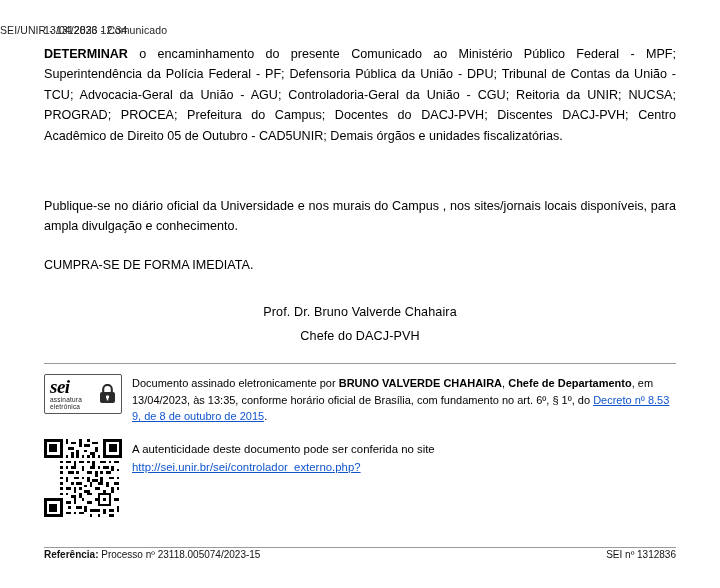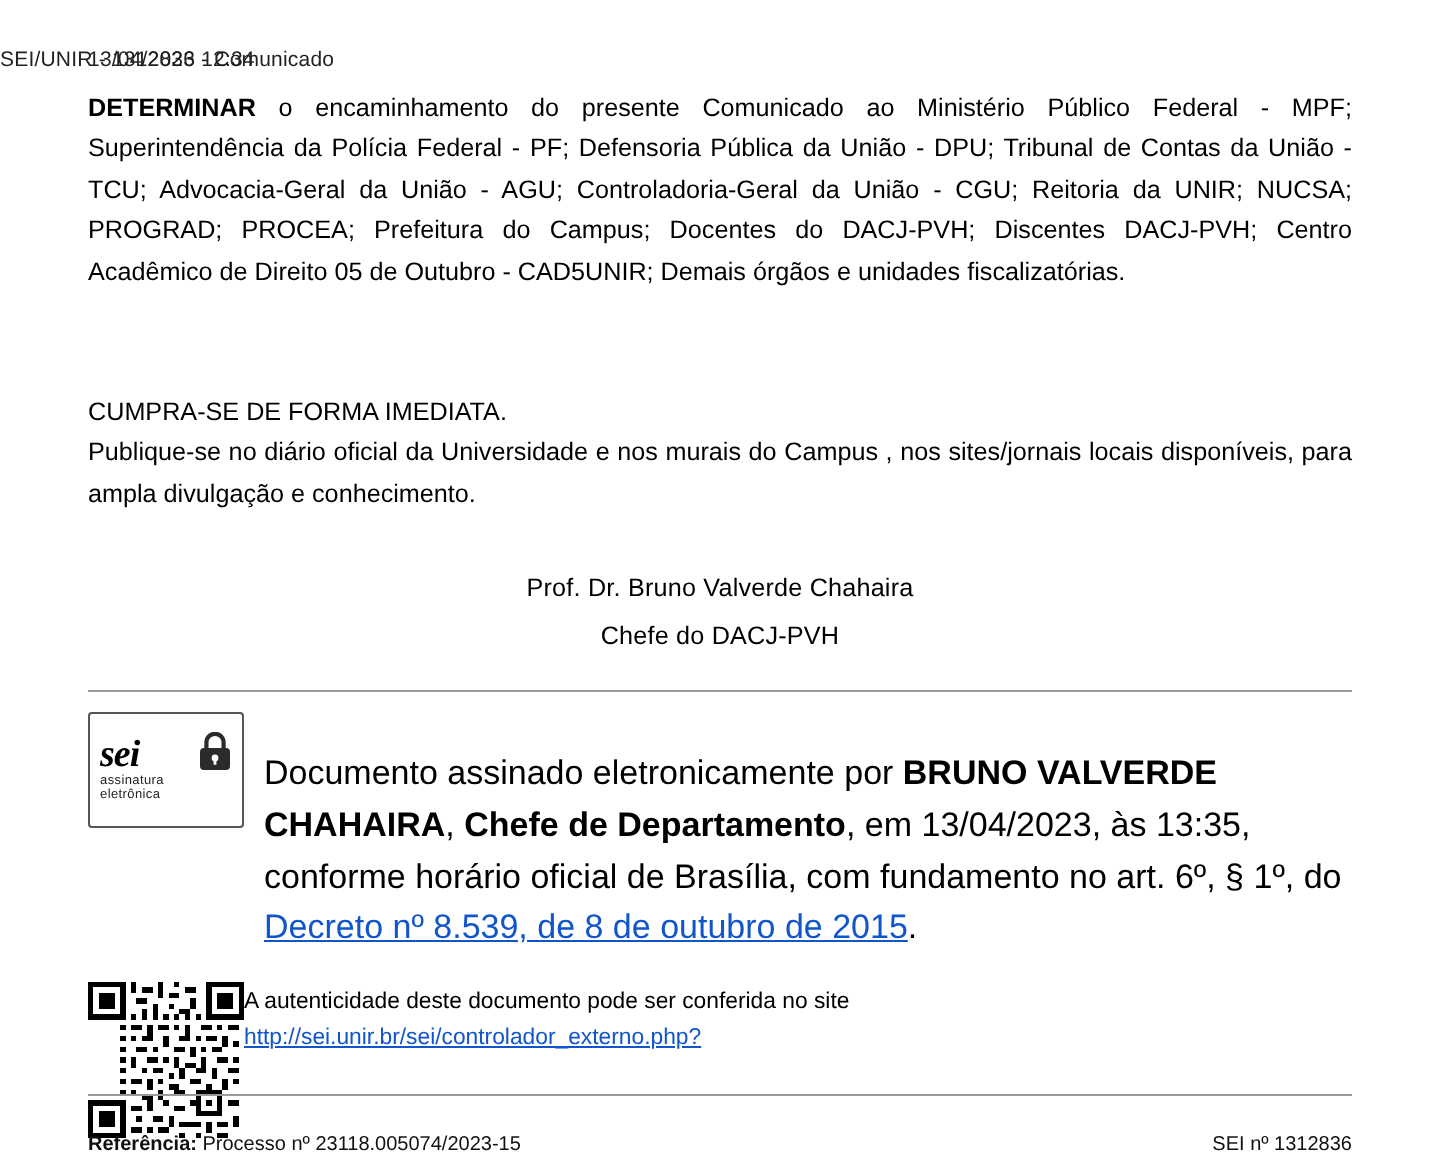--- a/index.html
+++ b/index.html
@@ -65,21 +65,21 @@
   }
 
   .sign-row {
     display: flex;
     align-items: flex-start;
     gap: 10px;
     margin-top: 4px;
   }
   .seal {
     width: 78px;
-    height: 58px;
+    height: 40px;
     border: 1px solid #555;
     border-radius: 2px;
     background: #fff;
     flex: 0 0 auto;
     position: relative;
     display: flex;
     align-items: center;
     justify-content: flex-start;
     padding: 8px 3px;
     box-sizing: border-box;
@@ -106,34 +106,34 @@
   }
   .seal-lock {
     position: absolute;
     right: 5px;
     top: 9px;
     width: 17px;
     height: 20px;
   }
   .sign-text {
     font-family: "Liberation Sans", sans-serif;
-    font-size: 17px;
+    font-size: 11px;
     line-height: 1.52;
     color: #000;
     padding-top: 1px;
-    margin-top: 17px;
   }
   .link {
     color: #1155cc;
     text-decoration: underline;
     word-break: break-all;
   }
   .qr-row {
     display: flex;
     align-items: flex-start;
+    gap: 10px;
     margin-top: 14px;
   }
   .qr {
     width: 78px;
     height: 78px;
     flex: 0 0 auto;
     background: #fff;
   }
   .qr-text {
     font-family: "Liberation Sans", sans-serif;
@@ -148,21 +148,21 @@
     margin: 0;
     position: absolute;
     left: 44px;
     right: 44px;
     bottom: 40px;
   }
   .footer {
     position: absolute;
     left: 44px;
     right: 44px;
-    bottom: 10px;
+    bottom: 28px;
     display: flex;
     justify-content: space-between;
     font-family: "Liberation Sans", sans-serif;
     font-size: 10px;
     color: #111;
   }
 </style>
 </head>
 <body>
 
@@ -176,23 +176,23 @@
 
   <div class="body-text">
 
     <p class="para"><span class="bold">DETERMINAR</span><span> o encaminhamento do presente Comunicado ao Ministério Público Federal - MPF; Superintendência da Polícia Federal - PF; Defensoria Pública da União - DPU; Tribunal de Contas da União - TCU; Advocacia-Geral da União - AGU; Controladoria-Geral da União - CGU; Reitoria da UNIR; NUCSA; PROGRAD; PROCEA; Prefeitura do Campus; Docentes do DACJ-PVH; Discentes DACJ-PVH; Centro Acadêmico de Direito 05 de Outubro - CAD5UNIR; Demais órgãos e unidades fiscalizatórias.</span></p>
 
     <div class="spacer-lg"></div>
 
 
     <div class="spacer-lg"></div>
 
+    <p class="para">Publique-se no diário oficial da Universidade e nos murais do Campus , nos sites/jornais locais disponíveis, para ampla divulgação e conhecimento.</p>
+
     <p class="para tight">CUMPRA-SE DE FORMA IMEDIATA.</p>
-
-    <p class="para">Publique-se no diário oficial da Universidade e nos murais do Campus , nos sites/jornais locais disponíveis, para ampla divulgação e conhecimento.</p>
 
     <div class="sig-block">
       <div class="sig-name">Prof. Dr. Bruno Valverde Chahaira</div>
       <div class="sig-role">Chefe do DACJ-PVH</div>
     </div>
 
   </div>
 
   <hr class="rule">
 

